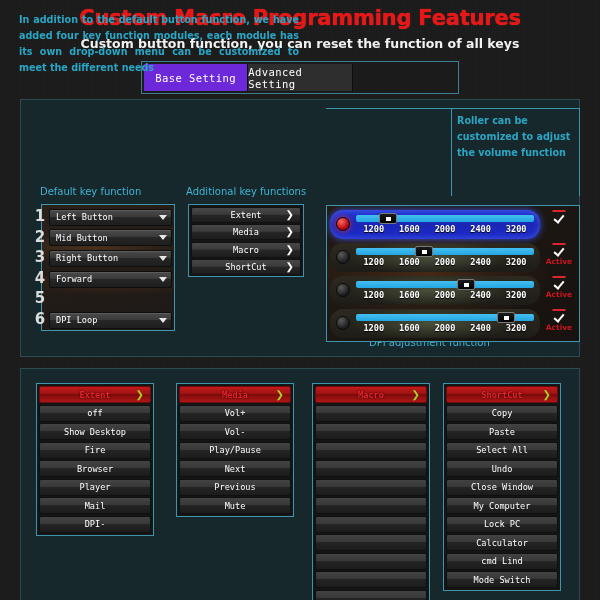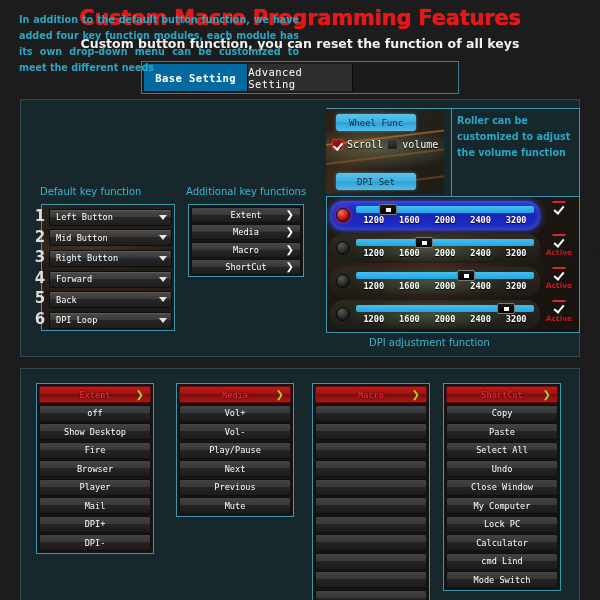--- a/index.html
+++ b/index.html
@@ -67,21 +67,21 @@
     align-items: center;
     justify-content: center;
     font-family: "DejaVu Sans Mono", monospace;
     font-size: 10.5px;
     color: #ffffff;
     letter-spacing: 0.4px;
     cursor: pointer;
     border-right: 1px solid #0d0d0d;
   }
   .tab:last-child { border-right: none; margin-top: 39px; }
-  .tab.t0 { background: #0369a1; font-weight: bold; }
+  .tab.t0 { background: #6d28d9; }
   .tab.t1 { background: #2e2e2e; }
   .tab.t2 { background: #232323; }
 
   
   .panel {
     position: absolute;
     background: #17282c;
     border: 1px solid #2e4a50;
   }
 
@@ -318,21 +318,21 @@
     left: 451px; top: 108px;
     width: 129px; height: 88px;
     border-top: 1px solid #3f95ab;
     border-right: 1px solid #3f95ab;
     pointer-events: none;
   }
 
   
   #dpibox {
     position: absolute;
-    left: 326px; top: 196px;
+    left: 326px; top: 205px;
     width: 254px; height: 137px;
     border: 1px solid #3f95ab;
     background:
       radial-gradient(ellipse 170px 70px at 40% 50%, rgba(120,60,25,0.45), rgba(0,0,0,0) 72%),
       linear-gradient(150deg,#241a13 0%,#1d1713 45%,#17120f 100%);
     padding: 3px;
     overflow: hidden;
   }
   .dpi-row {
     position: relative;
@@ -558,26 +558,20 @@
       <div class="keynum">4</div>
       <div class="select">
         <span class="val">Forward</span>
         <span class="arrow">
             <i class="caret-down"></i>
           </span>
       </div>
     </div>
     <div class="keyrow">
       <div class="keynum">5</div>
-      <div class="select">
-        <span class="val">Back</span>
-        <span class="arrow">
-            <i class="caret-down"></i>
-          </span>
-      </div>
     </div>
     <div class="keyrow">
       <div class="keynum">6</div>
       <div class="select">
         <span class="val">DPI Loop</span>
         <span class="arrow">
             <i class="caret-down"></i>
           </span>
       </div>
     </div>
@@ -598,40 +592,20 @@
     </div>
     <div class="addl-item">
       <span class="lbl">ShortCut</span>
       <span class="chev">❯</span>
     </div>
   </div>
 
   <div id="wheelframe"></div>
   <div id="wheelframe2"></div>
 
-  <div id="wheelbox">
-    <div class="streak" style="left:-10px; top:26px; width:150px;"></div>
-    <div class="streak" style="left:-5px; top:45px; width:140px; background:rgba(180,95,40,0.45);"></div>
-    <div class="streak" style="left:20px; top:70px; width:120px; background:rgba(200,110,45,0.35);"></div>
-
-    <div class="bluebtn" id="btn-wheel">
-      <span>Wheel Func</span>
-    </div>
-
-    <div class="scrollrow">
-      <span class="chk-red"></span>
-      <span class="txt">Scroll</span>
-      <span class="chk-dark"></span>
-      <span class="txt">volume</span>
-    </div>
-
-    <div class="bluebtn" id="btn-dpiset">
-      <span>DPI Set</span>
-    </div>
-  </div>
 
   <div id="rollernote">Roller can be customized to adjust the volume function</div>
 
   <div id="dpibox">
 
     <div class="dpi-row active">
       <div class="dpi-track-wrap">
         <span class="led"></span>
         <div class="slider">
           <div class="bar"></div>
@@ -735,23 +709,20 @@
     <div class="menuitem">
         <span class="lbl">Browser</span>
       </div>
     <div class="menuitem">
         <span class="lbl">Player</span>
       </div>
     <div class="menuitem">
         <span class="lbl">Mail</span>
       </div>
     <div class="menuitem">
-        <span class="lbl">DPI+</span>
-      </div>
-    <div class="menuitem">
         <span class="lbl">DPI-</span>
       </div>
   </div>
 
   <div class="menucol" id="col-1">
     <div class="menuhead">
       <span class="lbl">Media</span>
       <span class="chev">❯</span>
     </div>
     <div class="menuitem">

